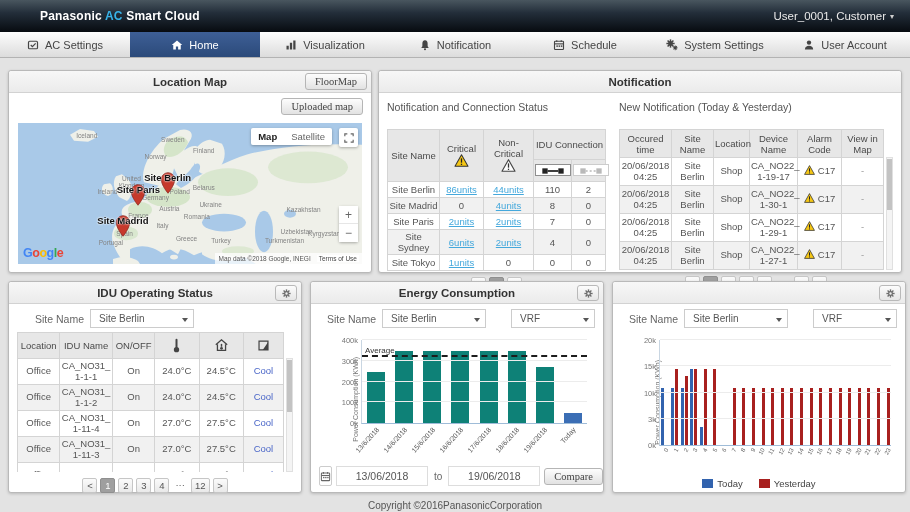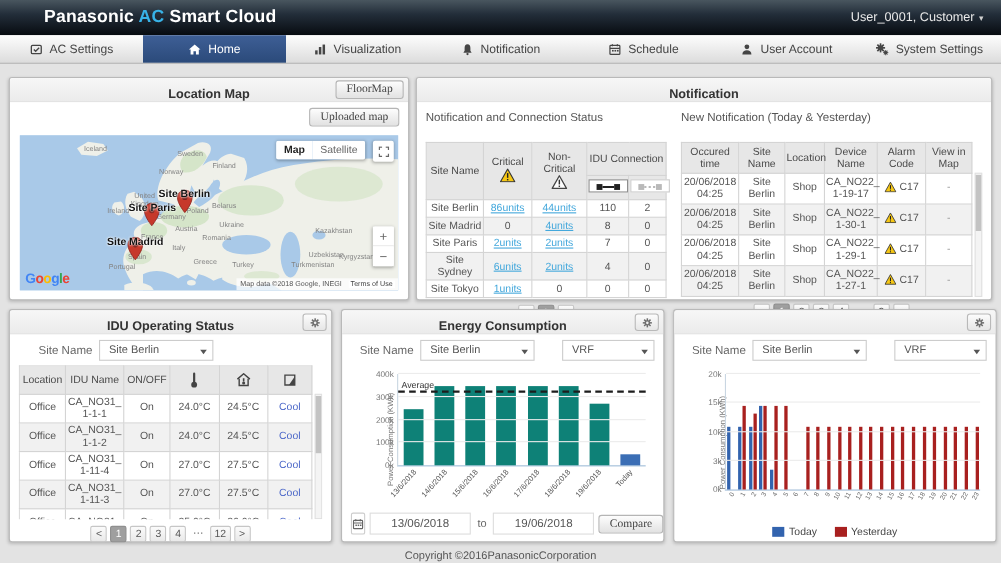--- a/index.html
+++ b/index.html
@@ -3,39 +3,39 @@
 <meta charset="utf-8">
 <style>
   * { margin:0; padding:0; box-sizing:border-box; }
   html,body { width:910px; height:512px; overflow:hidden; }
   body { font-family:"Liberation Sans","DejaVu Sans",sans-serif; background:#e3e3e3; position:relative; }
 
   
   .topbar { position:absolute; left:0; top:0; width:910px; height:32px;
     background:linear-gradient(180deg,#49565f 0%,#232e3a 40%,#070b10 100%);
     display:flex; align-items:center; }
-  .brand { margin-left:40px; color:#fff; font-size:16px; font-weight:600; letter-spacing:.2px; }
+  .brand { margin-left:40px; color:#fff; font-size:12px; font-weight:600; letter-spacing:.2px; }
   .brand .brand-ac { color:#38b3e8; }
   .usermenu { position:absolute; right:16px; top:0; height:32px; display:flex; align-items:center;
     color:#e9e9e9; font-size:11.5px; cursor:pointer; }
   .usermenu .ucaret { font-size:8px; margin-left:4px; color:#cfcfcf; }
 
   
   .mainnav { position:absolute; left:0; top:32px; width:910px; height:26px; display:flex;
     background:linear-gradient(#fdfdfd,#dcdcdc); border-bottom:1px solid #b3b3b3; }
   .tab { flex:1; display:flex; align-items:center; justify-content:center; gap:6px;
     font-size:11px; color:#454545; cursor:pointer; }
   .tab svg { width:12px; height:12px; display:block; }
   .tab.active { background:linear-gradient(#3e5f96,#2b4a7a); color:#fff; }
 
   
   .panel { position:absolute; background:#fff; border:1px solid #b9b9b9; border-radius:3px;
     box-shadow:0 1px 3px rgba(0,0,0,.18); }
   .phead { height:22px; background:linear-gradient(#f7f7f7,#ebebeb); border-bottom:1px solid #d2d2d2;
-    display:flex; align-items:flex-end; justify-content:center; position:relative; border-radius:3px 3px 0 0; }
+    display:flex; align-items:center; justify-content:center; position:relative; border-radius:3px 3px 0 0; }
   .ptitle { font-size:11.5px; font-weight:700; color:#333; }
   .btn { border:1px solid #b5b5b5; border-radius:3px; background:linear-gradient(#fdfdfd,#e2e2e2);
     color:#444; font-size:10.5px; padding:2px 9px; cursor:pointer;
     font-family:Liberation Serif, serif; }
   .gearbtn { position:absolute; right:4px; top:3px; width:22px; height:16px; border:1px solid #b9b9b9;
     border-radius:3px; background:linear-gradient(#fcfcfc,#e6e6e6); color:#6e6e6e;
     display:flex; align-items:center; justify-content:center; cursor:pointer; padding:0; }
   .gearbtn svg { width:11px; height:11px; }
 
   
@@ -220,48 +220,48 @@
           <rect x="4.5" y="8.5" width="2" height="2" fill="currentColor"></rect>
           <rect x="7.5" y="8.5" width="2" height="2" fill="currentColor"></rect>
           <rect x="10.5" y="8.5" width="2" height="2" fill="currentColor"></rect>
         </svg>
       </span>
       <span>Schedule</span>
     </div>
     <div class="tab">
       <span>
         <svg viewBox="0 0 16 16">
-          <circle cx="8" cy="4.8" r="2.9" fill="currentColor"></circle>
-          <path d="M2.5 14 C2.5 10.5 5 9 8 9 C11 9 13.5 10.5 13.5 14 Z" fill="currentColor"></path>
-        </svg>
-      </span>
-      <span>User Account</span>
-    </div>
-    <div class="tab">
-      <span>
-        <svg viewBox="0 0 16 16">
           <g fill="currentColor">
             <g transform="translate(6,6)">
               <rect x="-1" y="-5.5" width="2" height="11"></rect>
               <rect x="-5.5" y="-1" width="11" height="2"></rect>
               <rect x="-1" y="-5.5" width="2" height="11" transform="rotate(45)"></rect>
               <rect x="-1" y="-5.5" width="2" height="11" transform="rotate(-45)"></rect>
               <circle r="3.2"></circle>
             </g>
             <g transform="translate(12.3,11.8) scale(.58)">
               <rect x="-1" y="-5.5" width="2" height="11"></rect>
               <rect x="-5.5" y="-1" width="11" height="2"></rect>
               <rect x="-1" y="-5.5" width="2" height="11" transform="rotate(45)"></rect>
               <rect x="-1" y="-5.5" width="2" height="11" transform="rotate(-45)"></rect>
               <circle r="3.2"></circle>
             </g>
           </g>
         </svg>
       </span>
       <span>System Settings</span>
+    </div>
+    <div class="tab">
+      <span>
+        <svg viewBox="0 0 16 16">
+          <circle cx="8" cy="4.8" r="2.9" fill="currentColor"></circle>
+          <path d="M2.5 14 C2.5 10.5 5 9 8 9 C11 9 13.5 10.5 13.5 14 Z" fill="currentColor"></path>
+        </svg>
+      </span>
+      <span>User Account</span>
     </div>
   </nav>
 
 <section class="panel map-panel">
   <div class="phead">
     <span class="ptitle">Location Map</span>
     <button class="btn floormap-btn">FloorMap</button>
   </div>
   <div class="uprow">
     <button class="btn">Uploaded map</button>

